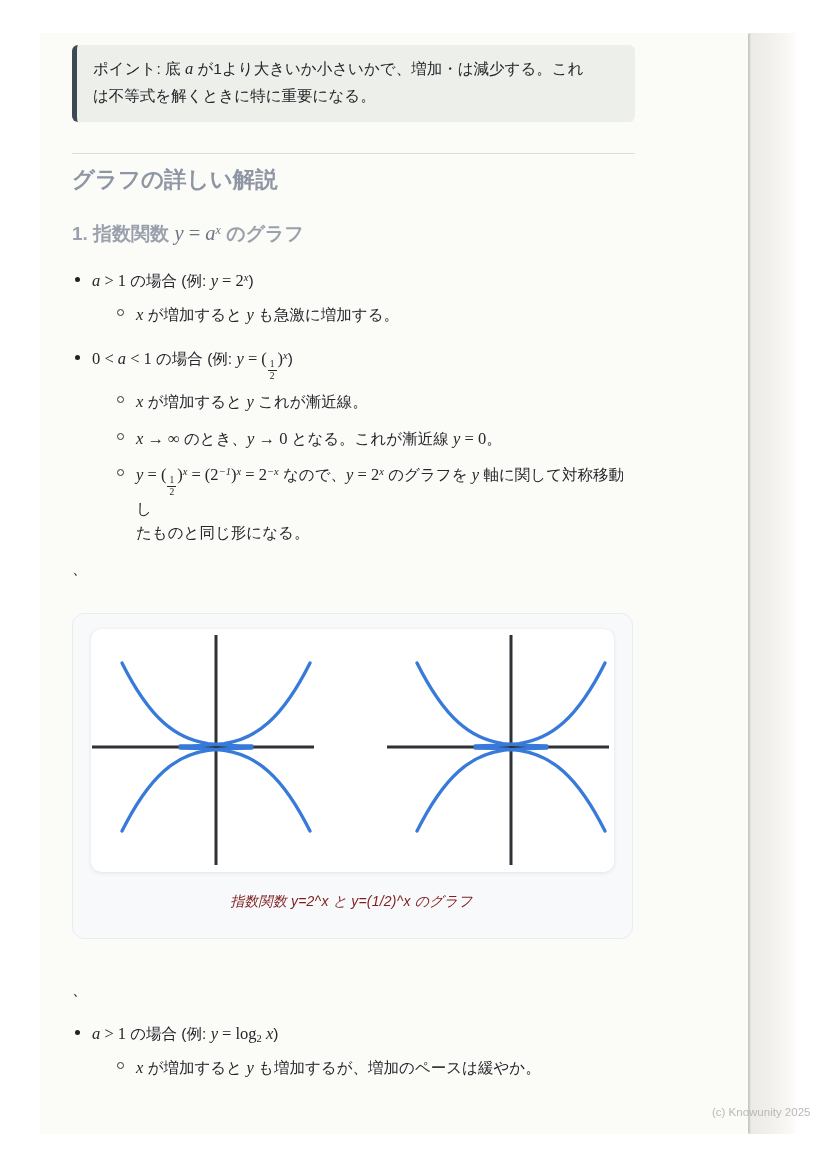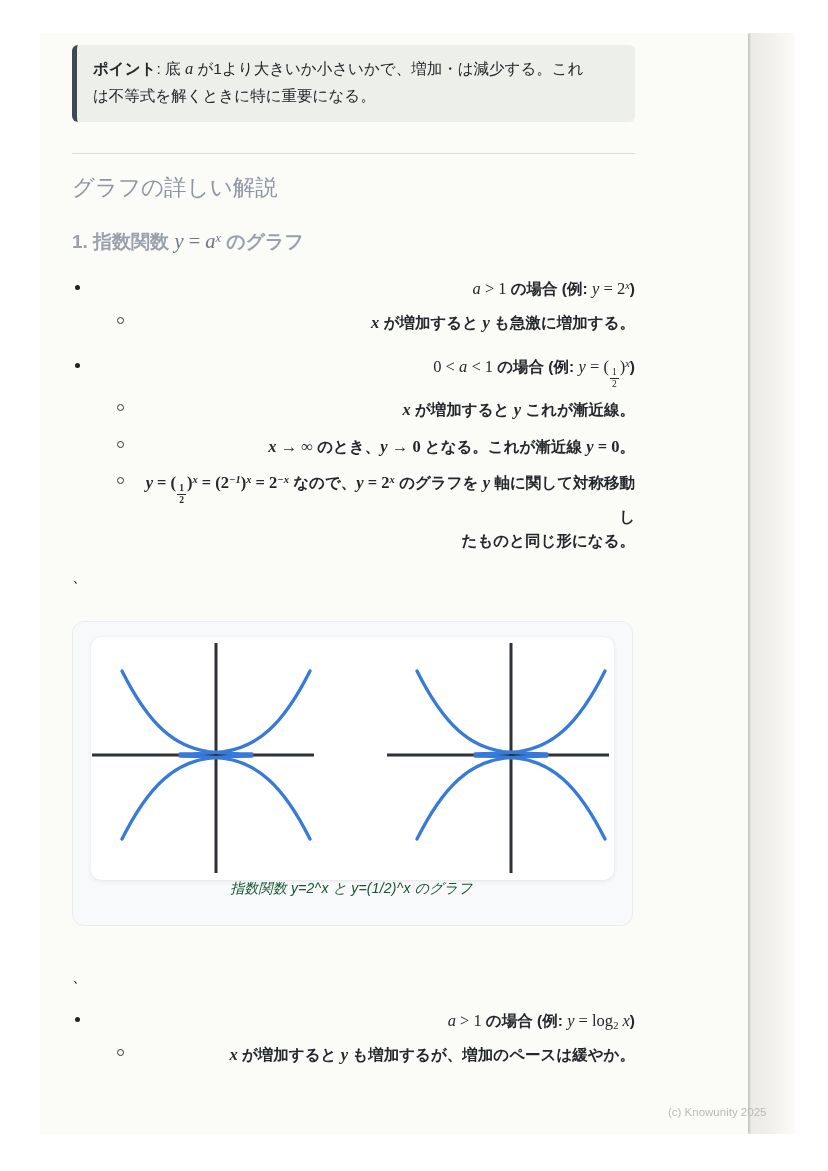--- a/index.html
+++ b/index.html
@@ -15,54 +15,54 @@
     background:#fbfbf8;
   }
   .content{position:absolute;left:32px;top:0;width:563px;}
 
   
   .callout{
     margin-top:12px;background:#edefea;border-left:5px solid #3f4956;
     border-radius:6px;padding:10px 20px 12px 16px;
     font-size:15.5px;line-height:1.72;color:#24272b;
   }
-  .bold{font-weight:700;}
+  .bold{font-weight:400;}
 
   
   .m{font-family:"Liberation Serif","DejaVu Serif",serif;font-style:italic;font-size:16.5px;}
   .mr{font-family:"Liberation Serif","DejaVu Serif",serif;font-style:normal;font-size:16.5px;}
   .su{font-family:"Liberation Serif","DejaVu Serif",serif;font-style:italic;font-size:10.5px;vertical-align:5px;}
   .sb{font-family:"Liberation Serif","DejaVu Serif",serif;font-size:10.5px;vertical-align:-3px;}
   .sbi{font-style:italic;}
   .frac{display:inline-flex;flex-direction:column;align-items:center;
     font-family:"Liberation Serif","DejaVu Serif",serif;font-size:9.5px;line-height:1.1;
     vertical-align:-3px;margin:0 1px;}
   .frac .num{border-bottom:1px solid #24272b;padding:0 2px;display:block;}
   .frac .den{display:block;}
 
   .divider{margin-top:31px;border-top:1px solid #dddddb;height:0;}
 
   h2.sec{
-    margin:19px 0 0;font-size:22.5px;font-weight:400;color:#8f96a3;line-height:1.35;
+    margin:11px 0 0;font-size:22.5px;font-weight:700;color:#8f96a3;line-height:1.35;
   }
   h3.sub{
     margin:24px 0 0;font-size:19px;font-weight:700;color:#9aa1ad;line-height:1.4;
   }
   h3.sub .m,h3.sub .mr{font-size:20.5px;color:#6f7683;font-weight:400;}
   h3.sub .su{font-size:12px;color:#6f7683;font-weight:400;vertical-align:6px;}
   h3.sub .sb{font-size:12px;color:#6f7683;font-weight:400;}
 
   ul{list-style:none;margin:0;padding:0;}
   .l1{margin-top:20px;}
-  .l1>li{position:relative;padding-left:20px;text-align:right;}
+  .l1>li{position:relative;padding-left:20px;}
   .l1>li+li{margin-top:19px;}
   .l1>li>.marker1{
     position:absolute;left:3px;top:9px;width:5px;height:5px;border-radius:50%;background:#202226;
   }
-  .l2{padding-left:24px;margin-top:8px;font-weight:bold;}
+  .l2{padding-left:24px;margin-top:8px;}
   .l2>li{position:relative;padding-left:20px;}
   .l2>li+li{margin-top:11px;}
   .l2>li>.marker2{
     position:absolute;left:1px;top:7px;width:5px;height:5px;border:1.4px solid #2f3237;
     border-radius:50%;background:transparent;
   }
   .li-line{font-size:15.5px;line-height:1.55;}
 
   .stray{font-size:15.5px;line-height:1.4;}
   .stray1{margin-top:13px;}
@@ -74,26 +74,26 @@
     background:#f8f9fb;border:1px solid #e9ebee;border-radius:12px;
     padding:15px 20px 27px 18px;
   }
   .figure-panel{
     width:523px;height:243px;box-sizing:border-box;background:#ffffff;border-radius:10px;
     box-shadow:0 1px 4px rgba(40,45,55,0.10),0 0 1px rgba(40,45,55,0.06);
     display:flex;justify-content:space-between;align-items:center;
     padding:0 5px 0 1px;
   }
   .figure-caption{
-    text-align:center;font-style:italic;color:#14532d;
+    margin-top:21px;text-align:center;font-style:italic;color:#7f1d1d;
     font-size:14px;letter-spacing:0.2px;
   }
 
   .watermark{
-    position:absolute;left:668px;top:1106px;font-size:11.5px;color:#b9b9b5;z-index:5;
+    position:absolute;left:712px;top:1106px;font-size:11.5px;color:#b9b9b5;z-index:5;
   }
   .edge-strip{
     position:absolute;left:748px;top:33px;width:47px;height:1101px;z-index:1;
     background:linear-gradient(90deg,#c8c7c4 0,#c8c7c4 1px,#ecebe8 3px,#f0efec 20px,#f6f5f2 34px,#fcfbf9 47px);
     border-top-left-radius:2px;border-bottom-left-radius:2px;
   }
 </style>
 </head>
 <body>
 

